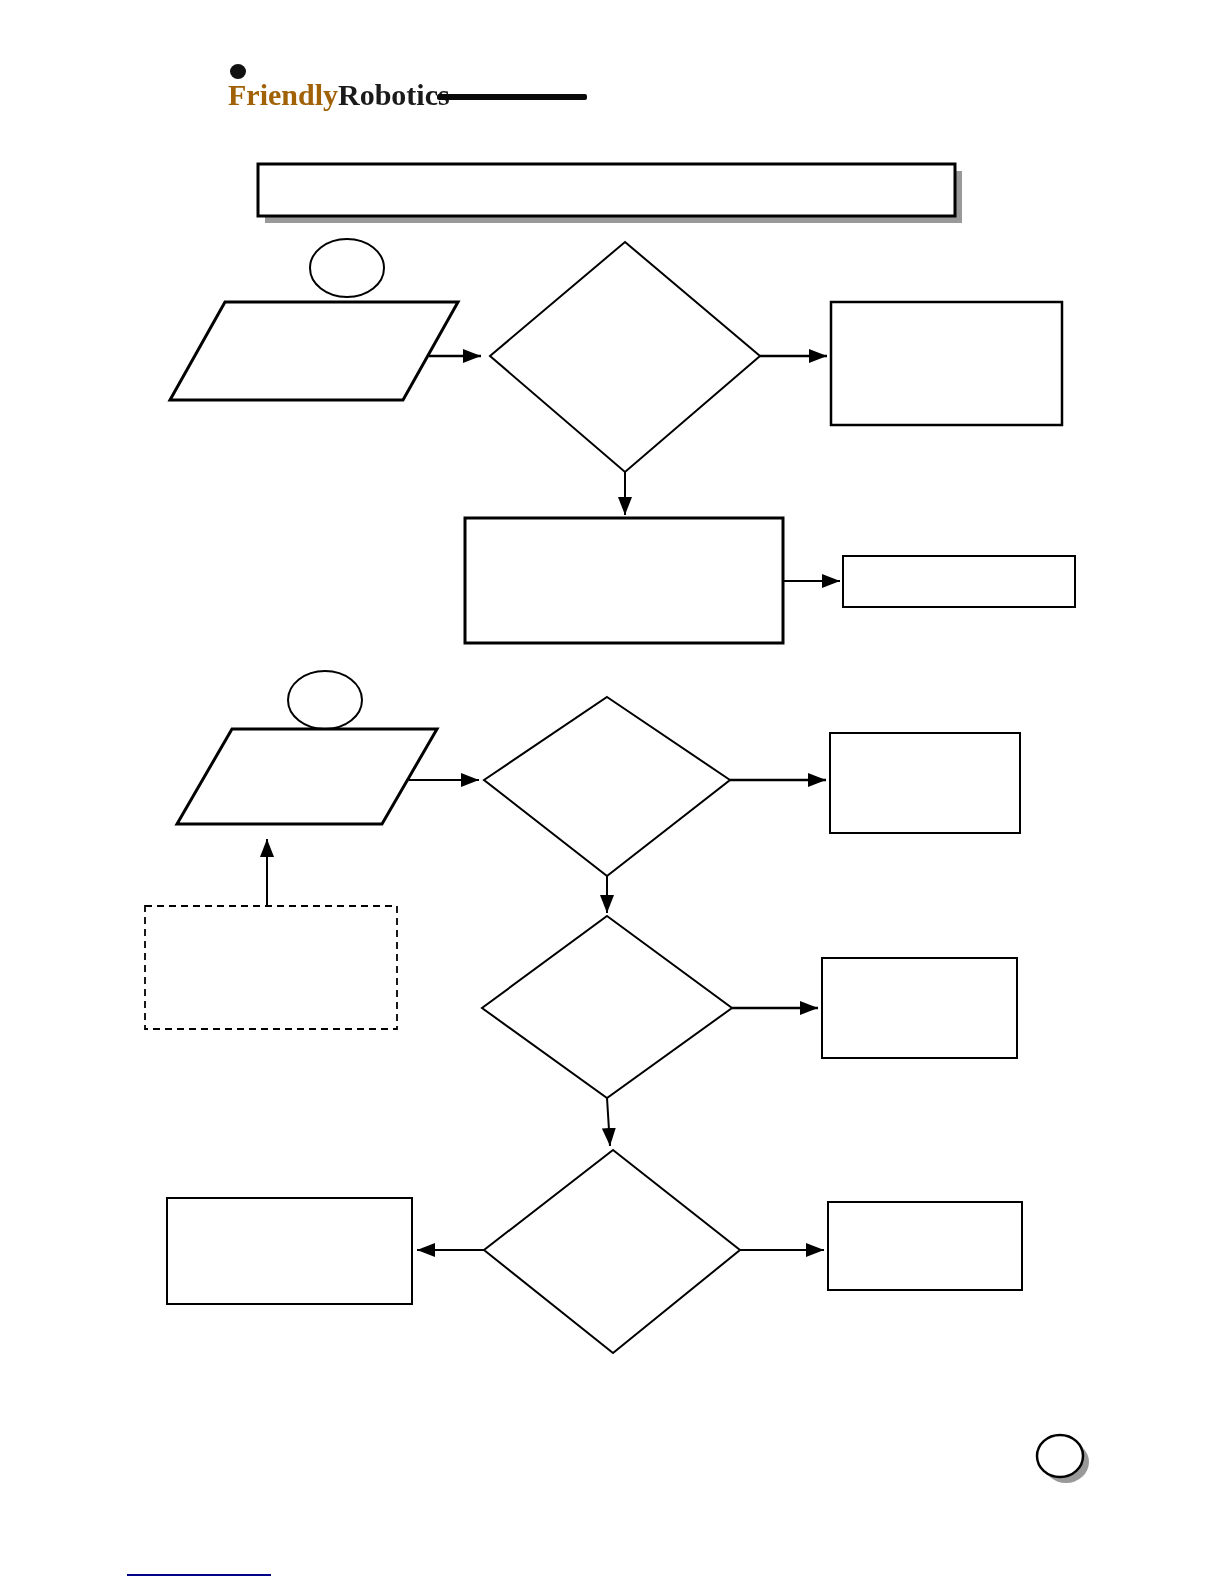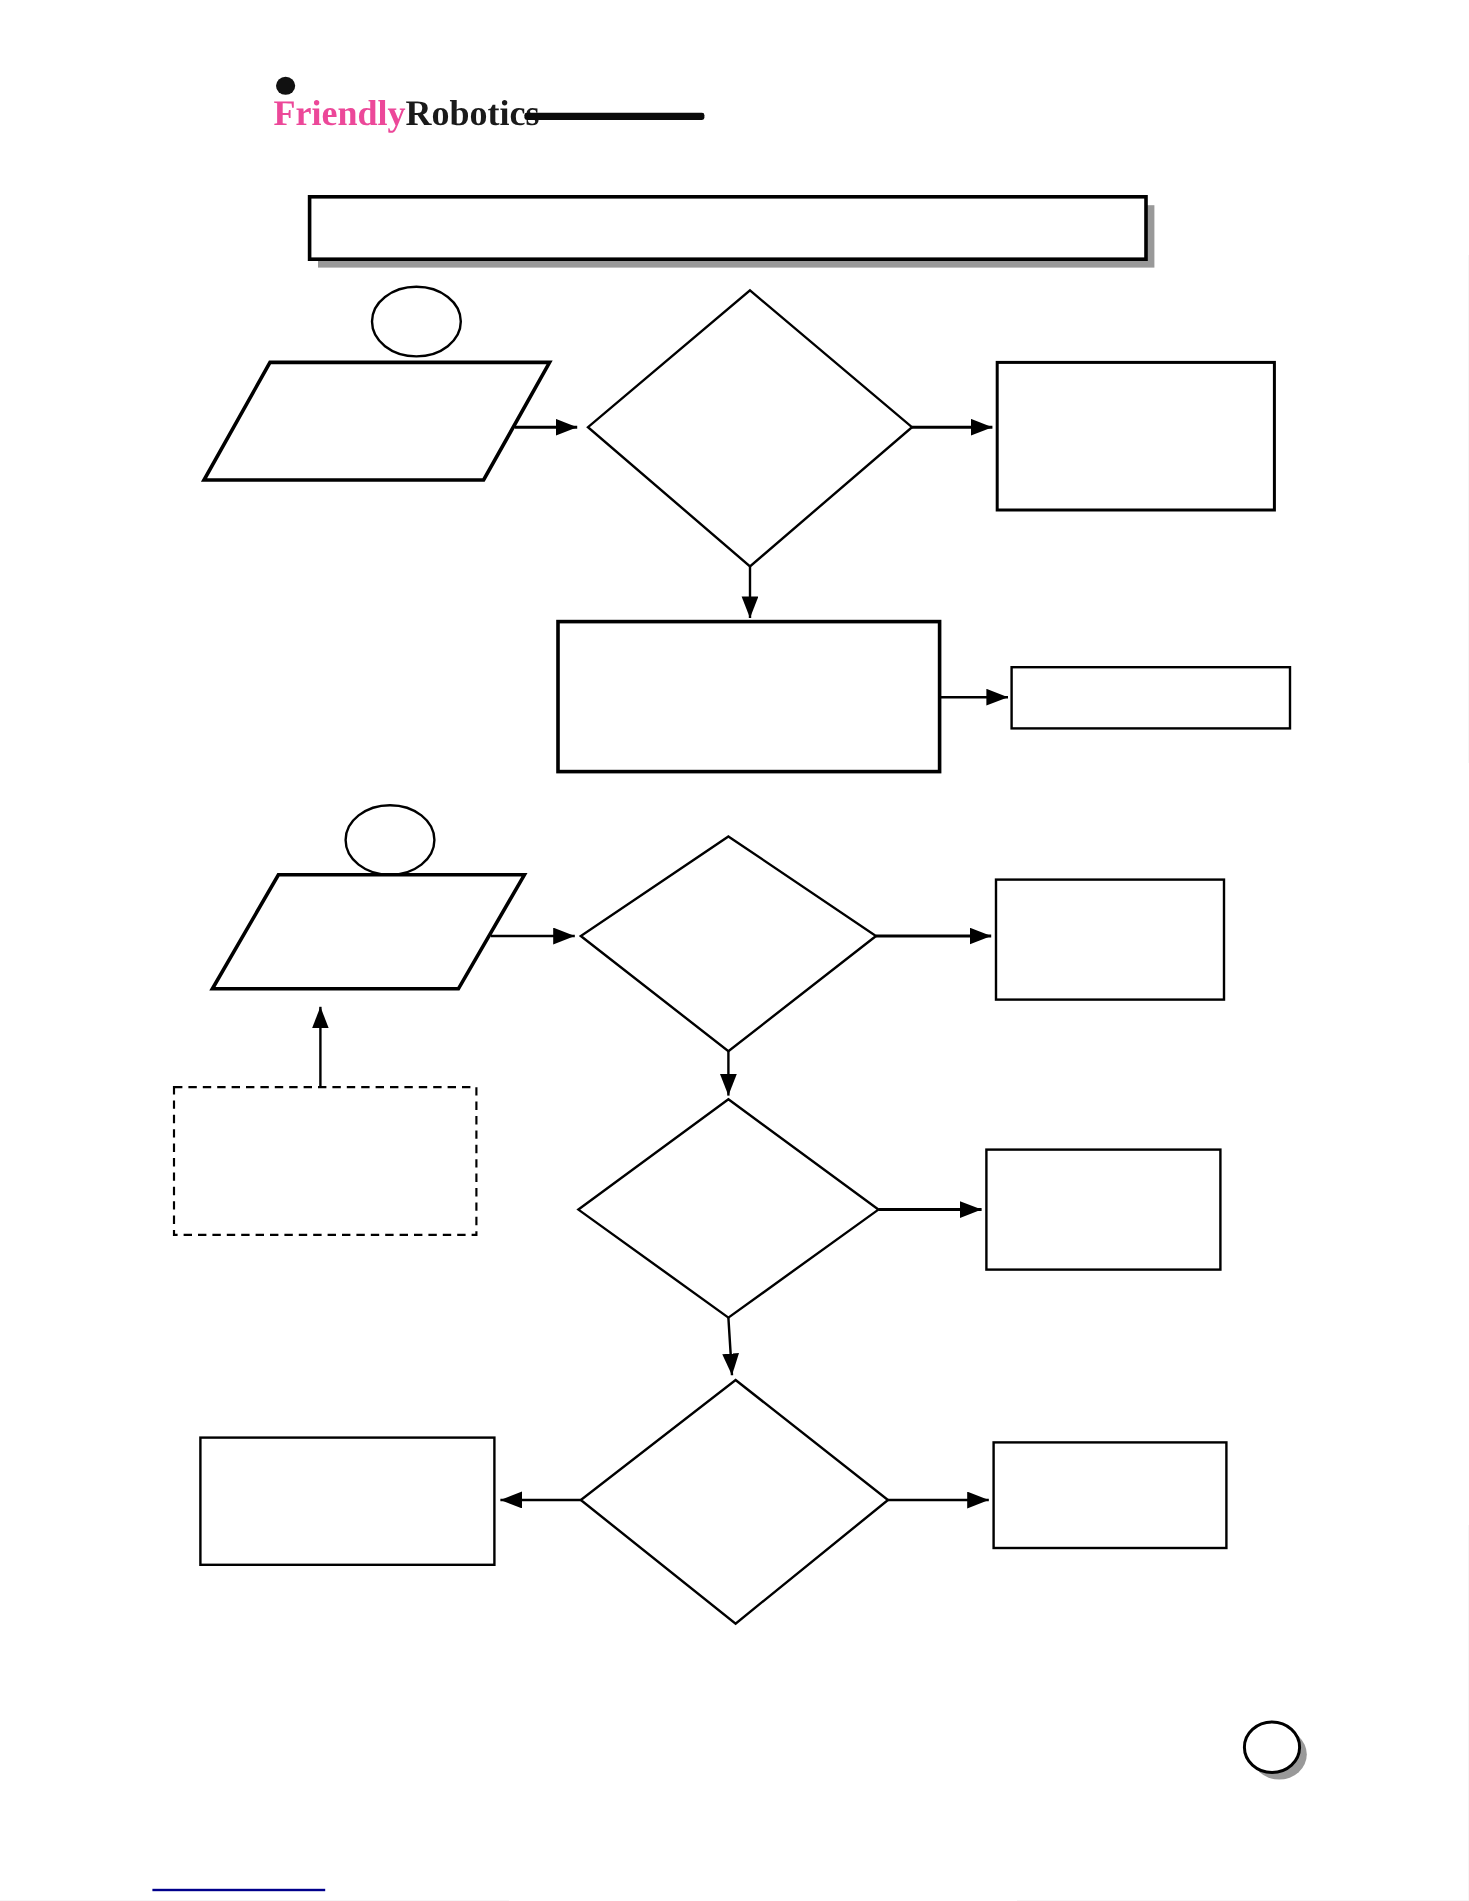--- a/index.html
+++ b/index.html
@@ -13,21 +13,21 @@
   
   #logo{position:absolute;left:228px;top:60px;white-space:nowrap;}
   #logo .dot{
     position:absolute;left:2px;top:4px;width:16px;height:15px;
     background:#111;border-radius:50%;
   }
   #logo .words{
     position:absolute;left:0;top:18px;
     font-size:30px;font-weight:bold;letter-spacing:0px;
   }
-  #logo .w1{color:#ec4899;margin-top:27px;}
+  #logo .w1{color:#a16207;margin-top:27px;}
   #logo .w2{color:#1a1a1a;}
   #logo-rule{
     position:absolute;left:437px;top:94px;width:150px;height:6px;
     background:#0a0a0a;border-radius:2px;
   }
   
   #chart-svg{position:absolute;left:0;top:0;}
   .shape{fill:#ffffff;stroke:#000000;}
   .edge{stroke:#000000;fill:none;}
   

